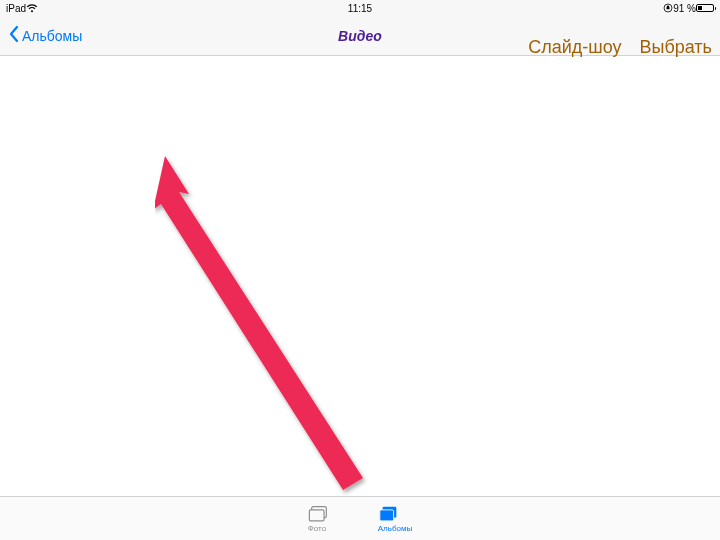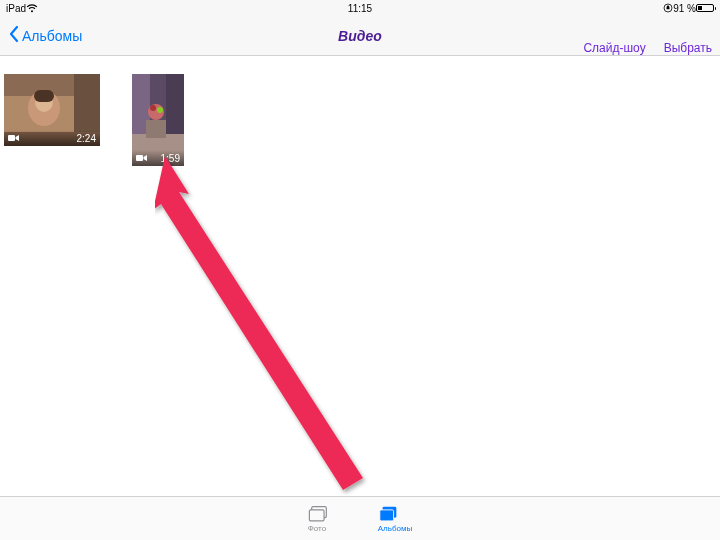--- a/index.html
+++ b/index.html
@@ -63,21 +63,21 @@
   .nav-back .chev { margin-right: 2px; }
   .nav-title {
     position: absolute;
     left: 50%; transform: translateX(-50%);
     font-weight: 600;
     font-size: 14px;
     color: #4c1d95;
     font-style: italic;
   }
   .nav-right { display: flex; gap: 18px; }
-  .nav-link { color: #6d28d9; font-size: 12px; cursor: pointer; margin-top: 24px; }
+  .nav-link { color: #a16207; font-size: 18px; cursor: pointer; margin-top: 24px; }
 
   
   .content {
     position: relative;
     height: calc(100% - 16px - 40px - 44px);
     overflow: hidden;
   }
   .grid {
     display: flex;
     gap: 32px;
@@ -175,62 +175,21 @@
   <div class="nav-title">Видео</div>
   <div class="nav-right">
     <span class="nav-link">Слайд-шоу</span>
     <span class="nav-link">Выбрать</span>
   </div>
 </div>
 
 <div class="content">
   <div class="grid">
 
-    <div class="thumb thumb-0">
-      <svg class="thumb-img" viewBox="0 0 96 72" preserveAspectRatio="none">
-        <rect width="96" height="72" fill="#b08968"></rect>
-        <rect x="0" y="0" width="96" height="22" fill="#8a6a52"></rect>
-        <rect x="70" y="0" width="26" height="72" fill="#6a513f"></rect>
-        <ellipse cx="40" cy="34" rx="16" ry="18" fill="#c99878"></ellipse>
-        <ellipse cx="40" cy="28" rx="9" ry="10" fill="#dcb593"></ellipse>
-        <rect x="30" y="16" width="20" height="12" rx="6" fill="#4a3225"></rect>
-        <rect x="0" y="58" width="96" height="14" fill="#7a5a44"></rect>
-      </svg>
-      <div class="thumb-overlay">
-        <span class="cam">
-          <svg width="11" height="8" viewBox="0 0 11 8">
-              <rect x="0" y="1" width="7" height="6" rx="1" fill="#fff"></rect>
-              <path d="M7.5 3L11 1v6L7.5 5z" fill="#fff"></path>
-            </svg>
-        </span>
-        <span class="dur">2:24</span>
-      </div>
-    </div>
-
-    <div class="thumb thumb-1">
-      <svg class="thumb-img" viewBox="0 0 52 92" preserveAspectRatio="none">
-        <rect width="52" height="92" fill="#5b4a63"></rect>
-        <rect x="0" y="0" width="18" height="92" fill="#7a6684"></rect>
-        <rect x="34" y="0" width="18" height="92" fill="#4a3c53"></rect>
-        <rect x="0" y="60" width="52" height="32" fill="#a79088"></rect>
-        <circle cx="24" cy="38" r="8" fill="#c96a6a"></circle>
-        <circle cx="21" cy="34" r="3" fill="#a33"></circle>
-        <circle cx="28" cy="36" r="3" fill="#8c2"></circle>
-        <rect x="14" y="46" width="20" height="18" fill="#8f7a72"></rect>
-      </svg>
-      <div class="thumb-overlay">
-        <span class="cam">
-          <svg width="11" height="8" viewBox="0 0 11 8">
-              <rect x="0" y="1" width="7" height="6" rx="1" fill="#fff"></rect>
-              <path d="M7.5 3L11 1v6L7.5 5z" fill="#fff"></path>
-            </svg>
-        </span>
-        <span class="dur">1:59</span>
-      </div>
-    </div>
+
 
   </div>
 
   <svg class="arrow-annot" width="260" height="370" viewBox="0 0 260 370">
     <defs>
       <filter id="sh" x="-20%" y="-20%" width="140%" height="140%">
         <feDropShadow dx="2" dy="3" stdDeviation="2" flood-color="rgba(0,0,0,0.35)"></feDropShadow>
       </filter>
     </defs>
     <g filter="url(#sh)">

